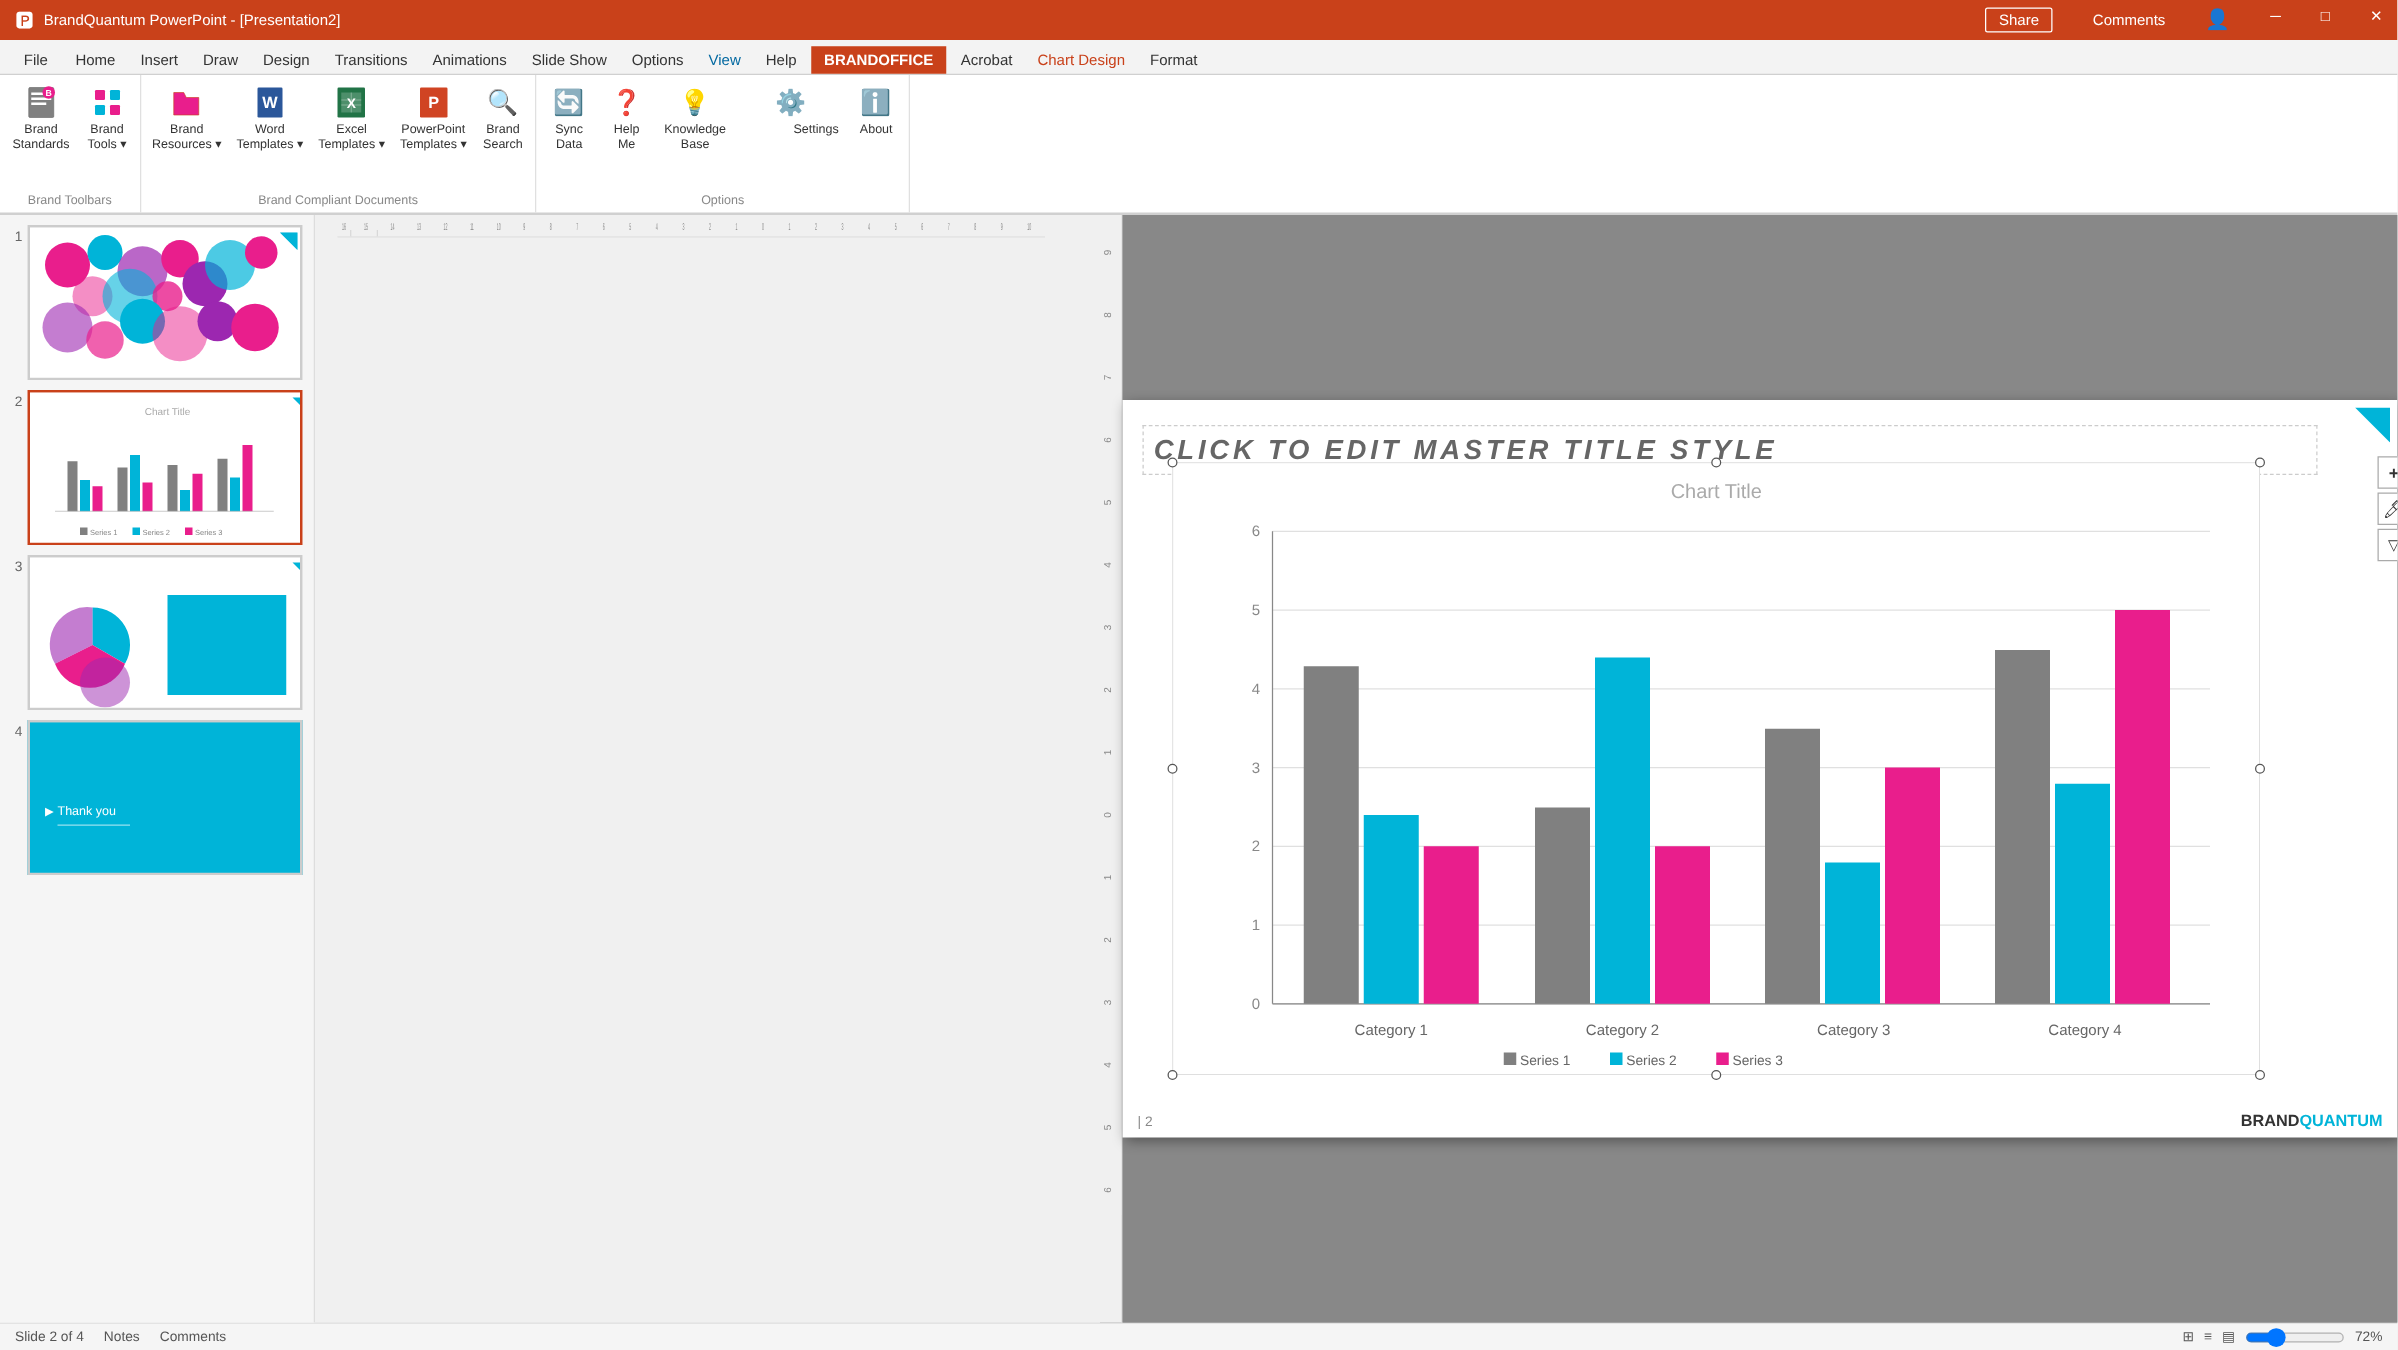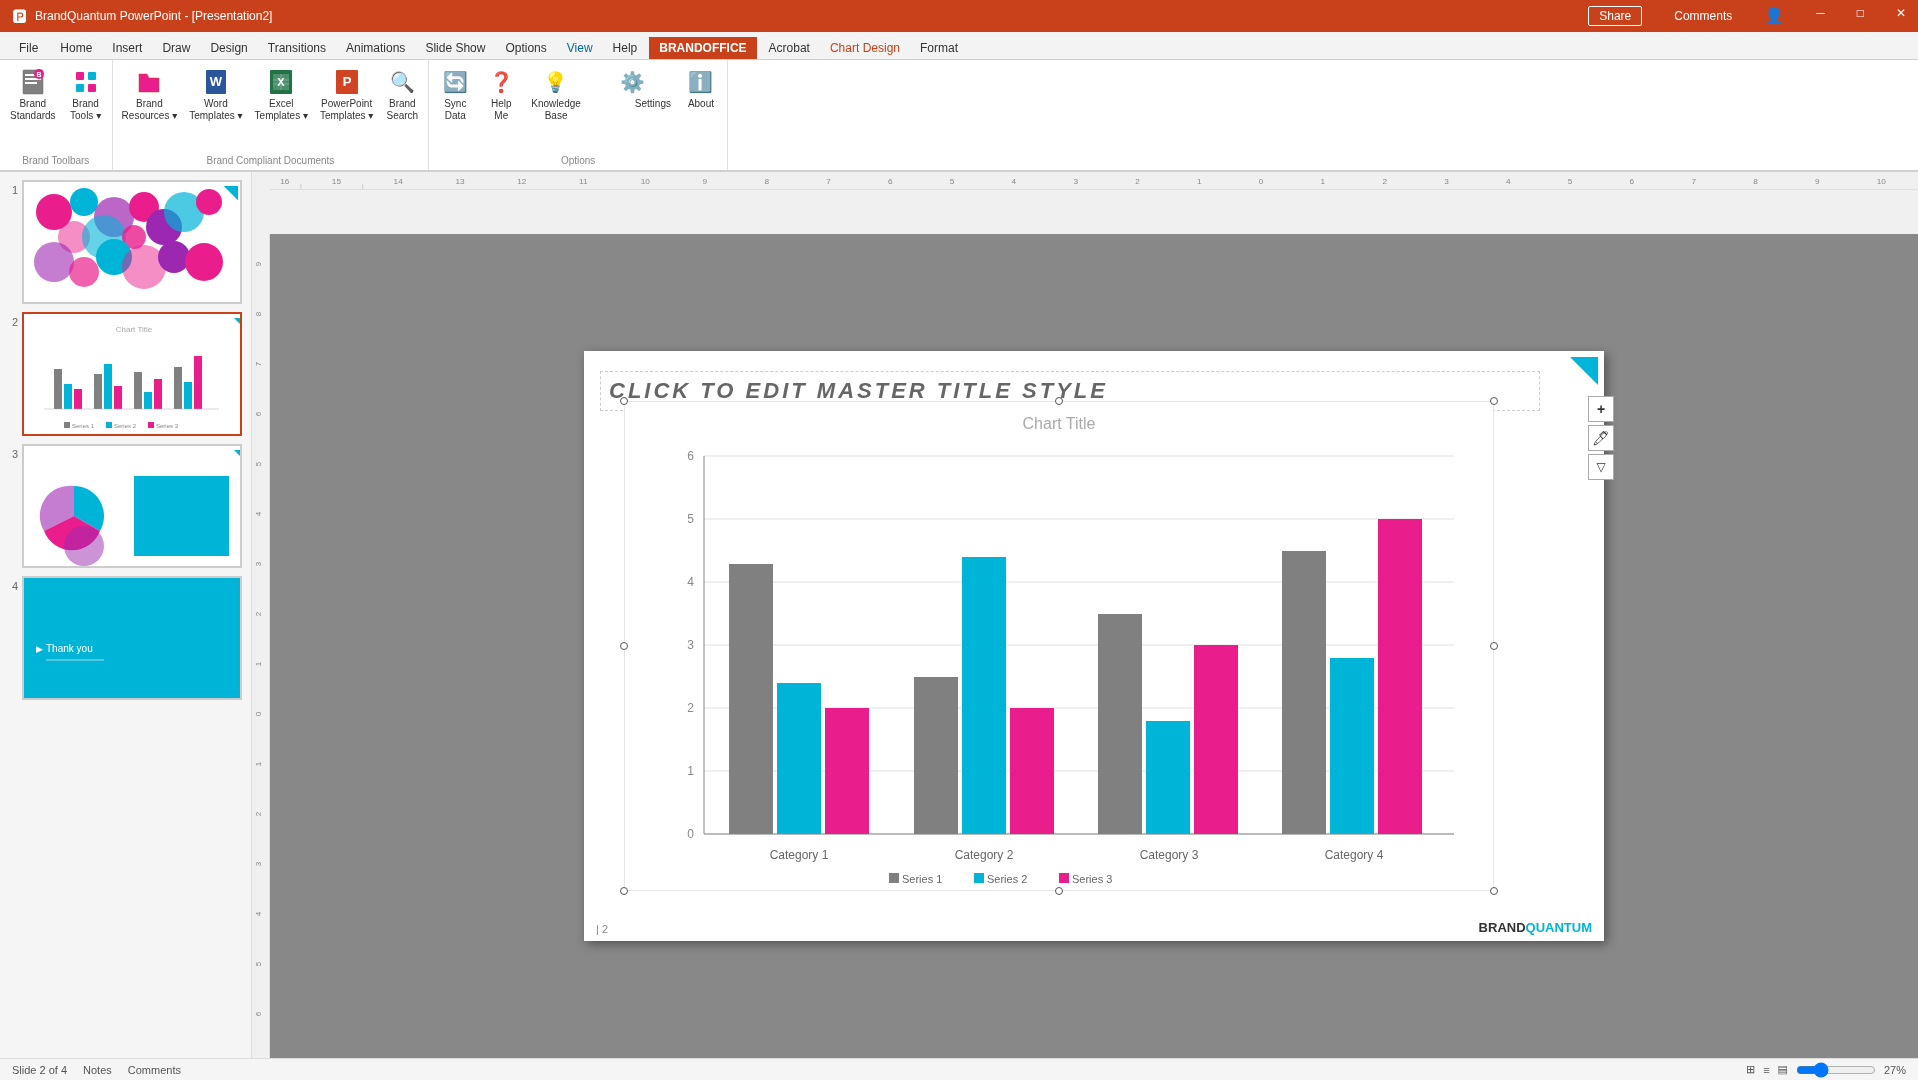--- a/index.html
+++ b/index.html
@@ -259,21 +259,21 @@
           <rect width="220" height="124" fill="#00b4d8"></rect>
           <text x="12" y="74" fill="white" font-size="9" font-weight="300">▶</text>
           <text x="22" y="74" fill="white" font-size="10" font-weight="400">Thank you</text>
           <line x1="22" y1="82" x2="80" y2="82" stroke="white" stroke-width="1" opacity="0.6"></line>
         </svg>
       </div>
     </div>
 
   </div>
 
-  <div style="flex:1; display:flex; flex-direction:column; position:relative;gap:44px;">
+  <div style="flex:1; display:flex; flex-direction:row; position:relative;gap:44px;">
 
     <div style="height:18px; background:#f0f0f0; border-bottom:1px solid #ddd; display:flex; align-items:center; position:relative; overflow:hidden; margin-left:18px;">
       <svg width="100%" height="18" viewBox="0 0 1600 18" preserveAspectRatio="none">
         <rect width="1600" height="18" fill="#f0f0f0"></rect>
 
         <text x="10" y="12" fill="#888" font-size="8">16</text>
         <line x1="30" y1="12" x2="30" y2="18" stroke="#aaa" stroke-width="0.5"></line>
         <text x="60" y="12" fill="#888" font-size="8">15</text>
         <line x1="90" y1="12" x2="90" y2="18" stroke="#aaa" stroke-width="0.5"></line>
         <text x="120" y="12" fill="#888" font-size="8">14</text>
@@ -433,15 +433,15 @@
   <div style="display:flex; align-items:center; gap:16px;">
     <span>Slide 2 of 4</span>
     <span style="cursor:pointer;">Notes</span>
     <span style="cursor:pointer;">Comments</span>
   </div>
   <div style="display:flex; align-items:center; gap:8px;">
     <span style="cursor:pointer;">⊞</span>
     <span style="cursor:pointer;">≡</span>
     <span style="cursor:pointer;">▤</span>
     <input type="range" min="10" max="200" value="60" style="width: 80px; height: 14px;">
-    <span>27%</span>
+    <span>72%</span>
   </div>
 </div>
 
 </body></html>

